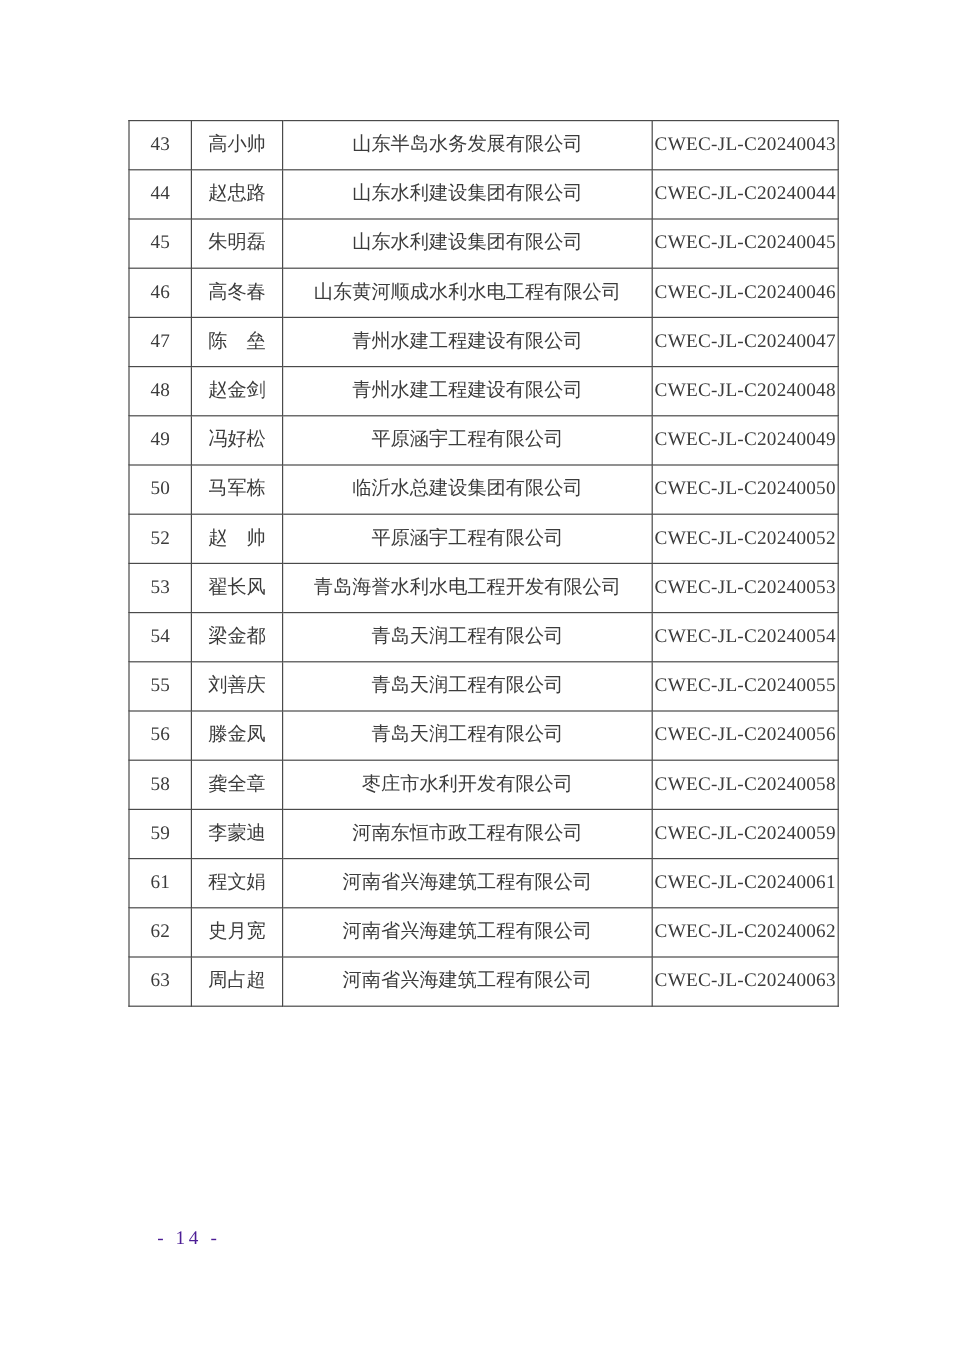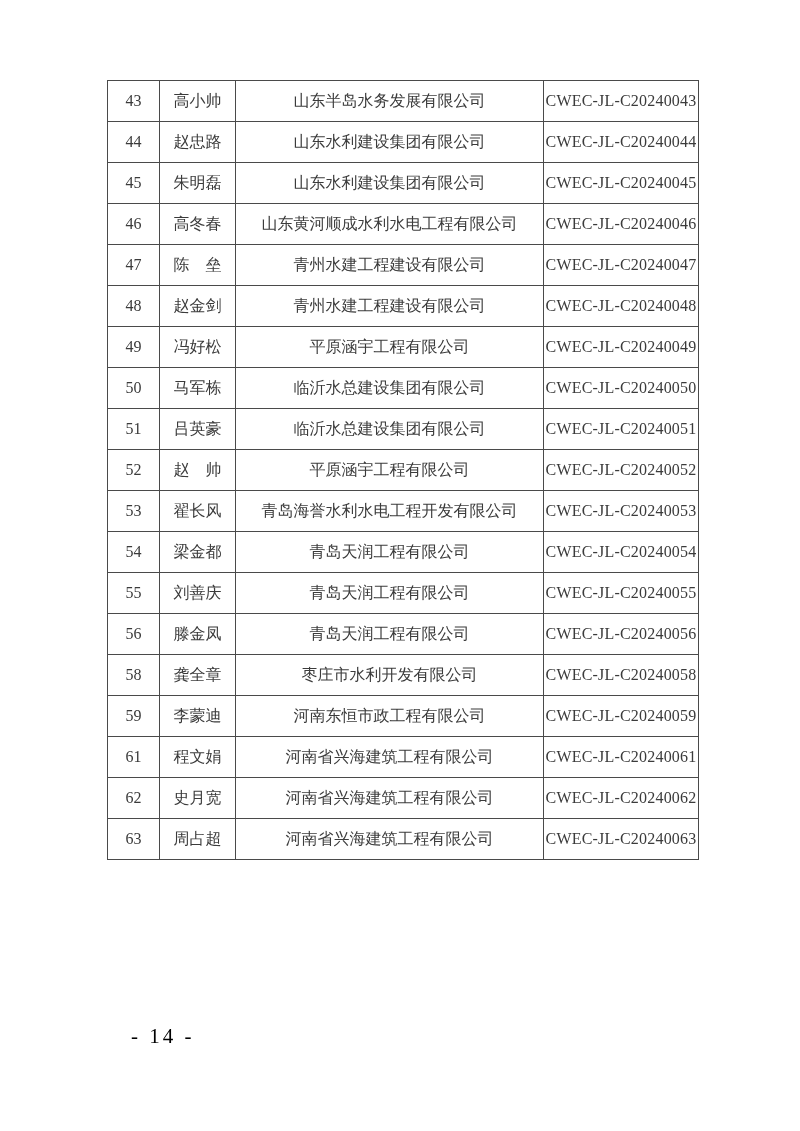--- a/index.html
+++ b/index.html
@@ -11,21 +11,21 @@
     position: relative;
     width: 800px;
     height: 1131px;
     font-family: "Liberation Serif", "DejaVu Serif", serif;
     color: #3b3b3b;
     overflow: hidden;
   }
   .doc-table {
     position: absolute;
     left: 107px;
-    top: 80px;
+    top: 100px;
     width: 591px;
     border-collapse: collapse;
     table-layout: fixed;
     border-radius: 16px;
   }
   .doc-table td {
     border: 1px solid #4a4a4a;
     height: 40px;
     padding: 0;
     text-align: center;
@@ -38,23 +38,23 @@
   .col-no   { width: 52px;  }
   .col-name { width: 76px;  }
   .col-comp { width: 308px; }
   .col-cert { width: 155px; }
   .cell-no   { font-size: 15px; }
   .cell-cert { font-size: 14.5px; letter-spacing: 0.2px; margin-left: 19px; }
   .page-number {
     position: absolute;
     left: 131px;
     top: 1024px;
-    font-size: 21px;
+    font-size: 16px;
     letter-spacing: 3px;
-    color: #000000;
+    color: #4c1d95;
   }
 </style>
 </head>
 <body>
 
 <table class="doc-table">
   <colgroup>
     <col class="col-no">
     <col class="col-name">
     <col class="col-comp">
@@ -101,26 +101,20 @@
         <td class="cell-no">49</td>
         <td class="cell-name">冯好松</td>
         <td class="cell-comp">平原涵宇工程有限公司</td>
         <td class="cell-cert">CWEC-JL-C20240049</td>
       </tr>
       <tr>
         <td class="cell-no">50</td>
         <td class="cell-name">马军栋</td>
         <td class="cell-comp">临沂水总建设集团有限公司</td>
         <td class="cell-cert">CWEC-JL-C20240050</td>
-      </tr>
-      <tr>
-        <td class="cell-no">51</td>
-        <td class="cell-name">吕英豪</td>
-        <td class="cell-comp">临沂水总建设集团有限公司</td>
-        <td class="cell-cert">CWEC-JL-C20240051</td>
       </tr>
       <tr>
         <td class="cell-no">52</td>
         <td class="cell-name">赵　帅</td>
         <td class="cell-comp">平原涵宇工程有限公司</td>
         <td class="cell-cert">CWEC-JL-C20240052</td>
       </tr>
       <tr>
         <td class="cell-no">53</td>
         <td class="cell-name">翟长风</td>

